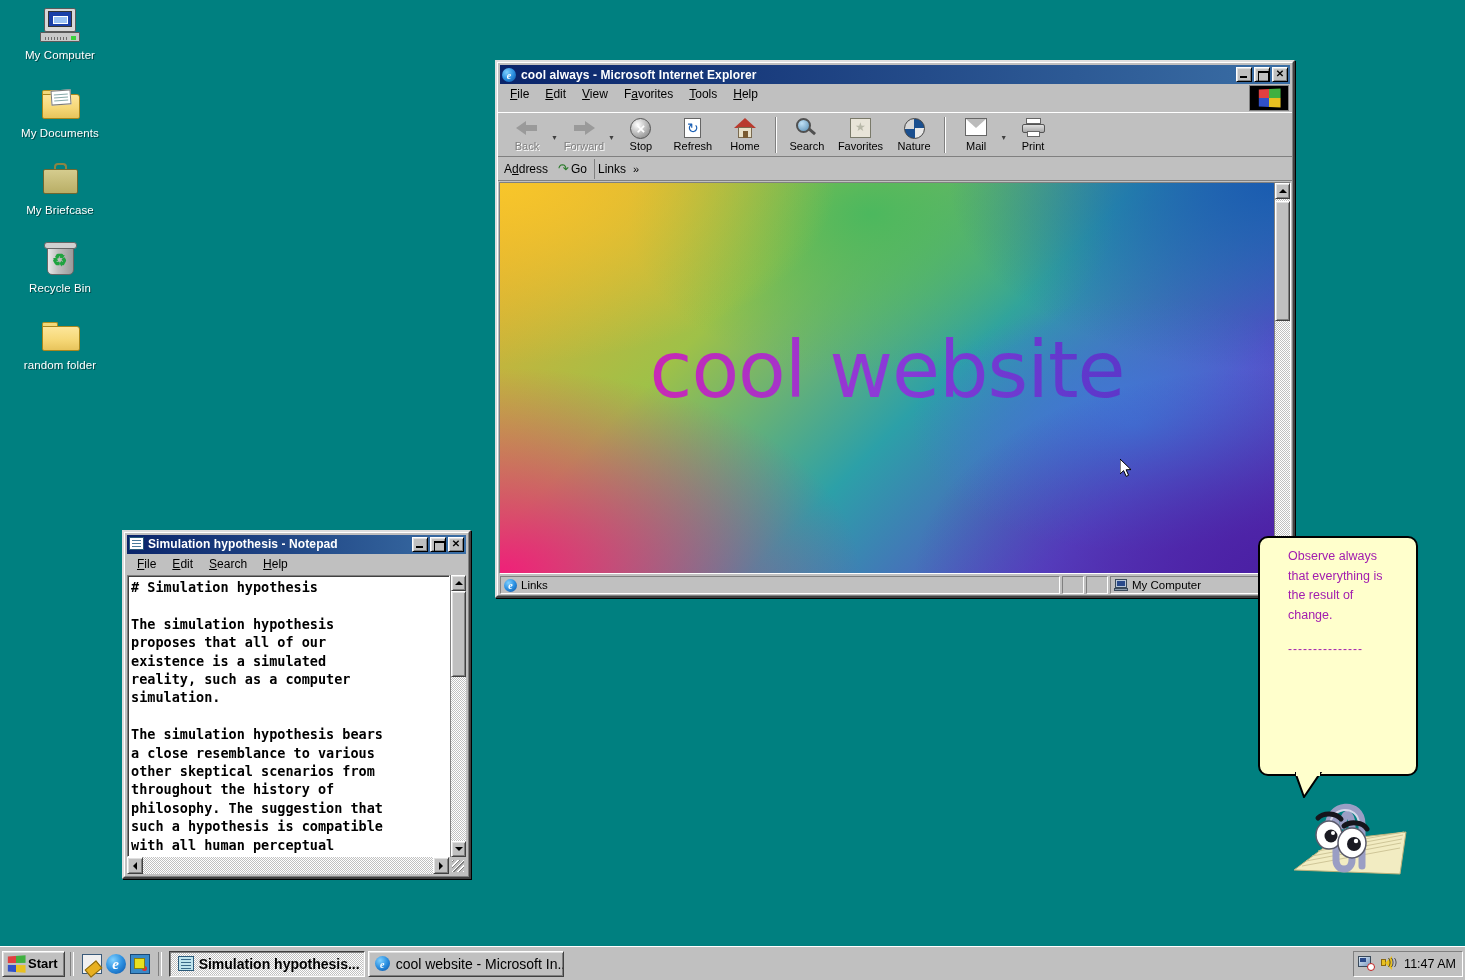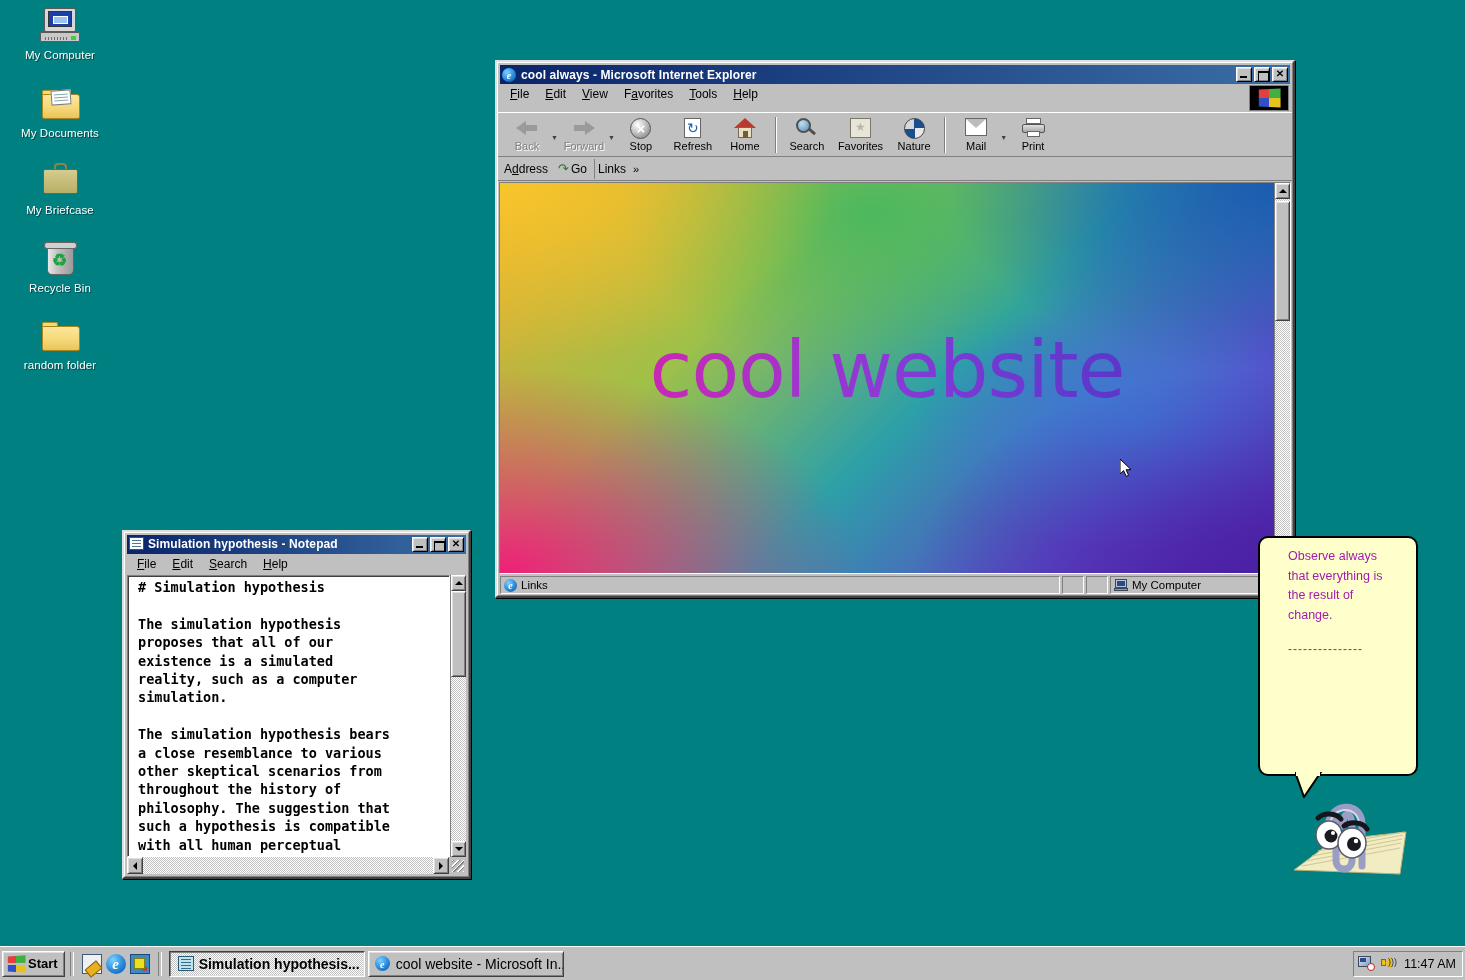--- a/index.html
+++ b/index.html
@@ -355,21 +355,21 @@
 
   
   #notepad-window { left:102px; top:530px; width:349px; height:349px;margin-left:20px; }
   #notepad-window .win-inner { display:flex; flex-direction:column; }
   #np-body { flex:1 1 auto; display:flex; margin:1px 2px 0 2px; }
   #np-textarea {
     flex:1 1 auto; background:#fff;
     border:1px solid; border-color:#808080 #ffffff #ffffff #808080;
     box-shadow: inset 1px 1px 0 #404040;
     font-family:"DejaVu Sans Mono","Liberation Mono",monospace;
-    font-size:13.5px; line-height:18.4px; padding:2px 10px;
+    font-size:13.5px; line-height:18.4px; padding:2px 3px;
     white-space:pre; overflow:hidden; color:#000; font-weight:bold;
   }
   #np-bottom { height:17px; display:flex; margin:0 2px 2px 2px; flex:0 0 auto; }
   .hscroll { flex:1 1 auto; display:flex; }
   .hscroll .sb-btn-h {
     width:16px; background:#c0c0c0;
     border:1px solid; border-color:#ffffff #404040 #404040 #ffffff;
     box-shadow: inset 1px 1px 0 #dfdfdf, inset -1px -1px 0 #808080;
     display:flex;align-items:center;justify-content:center; flex:0 0 auto;
   }

